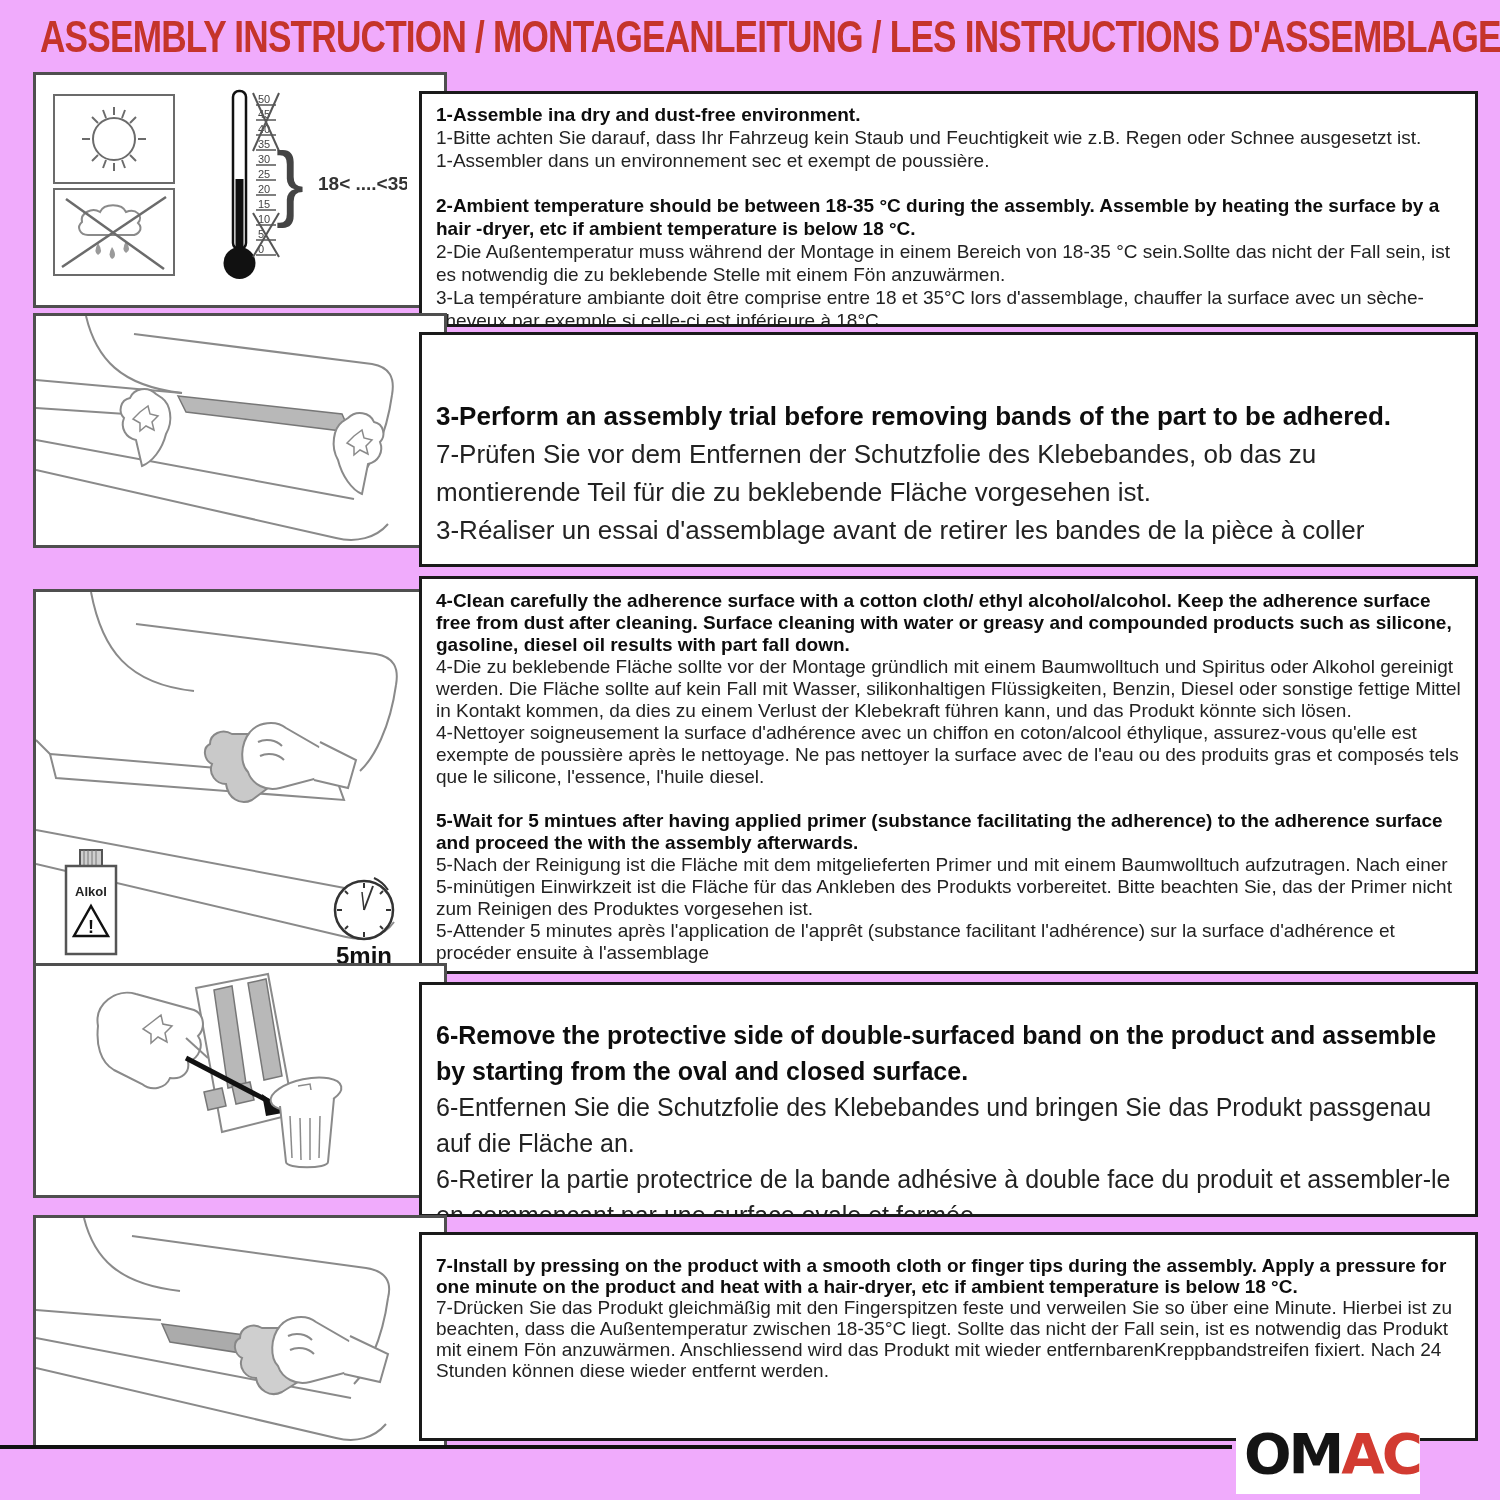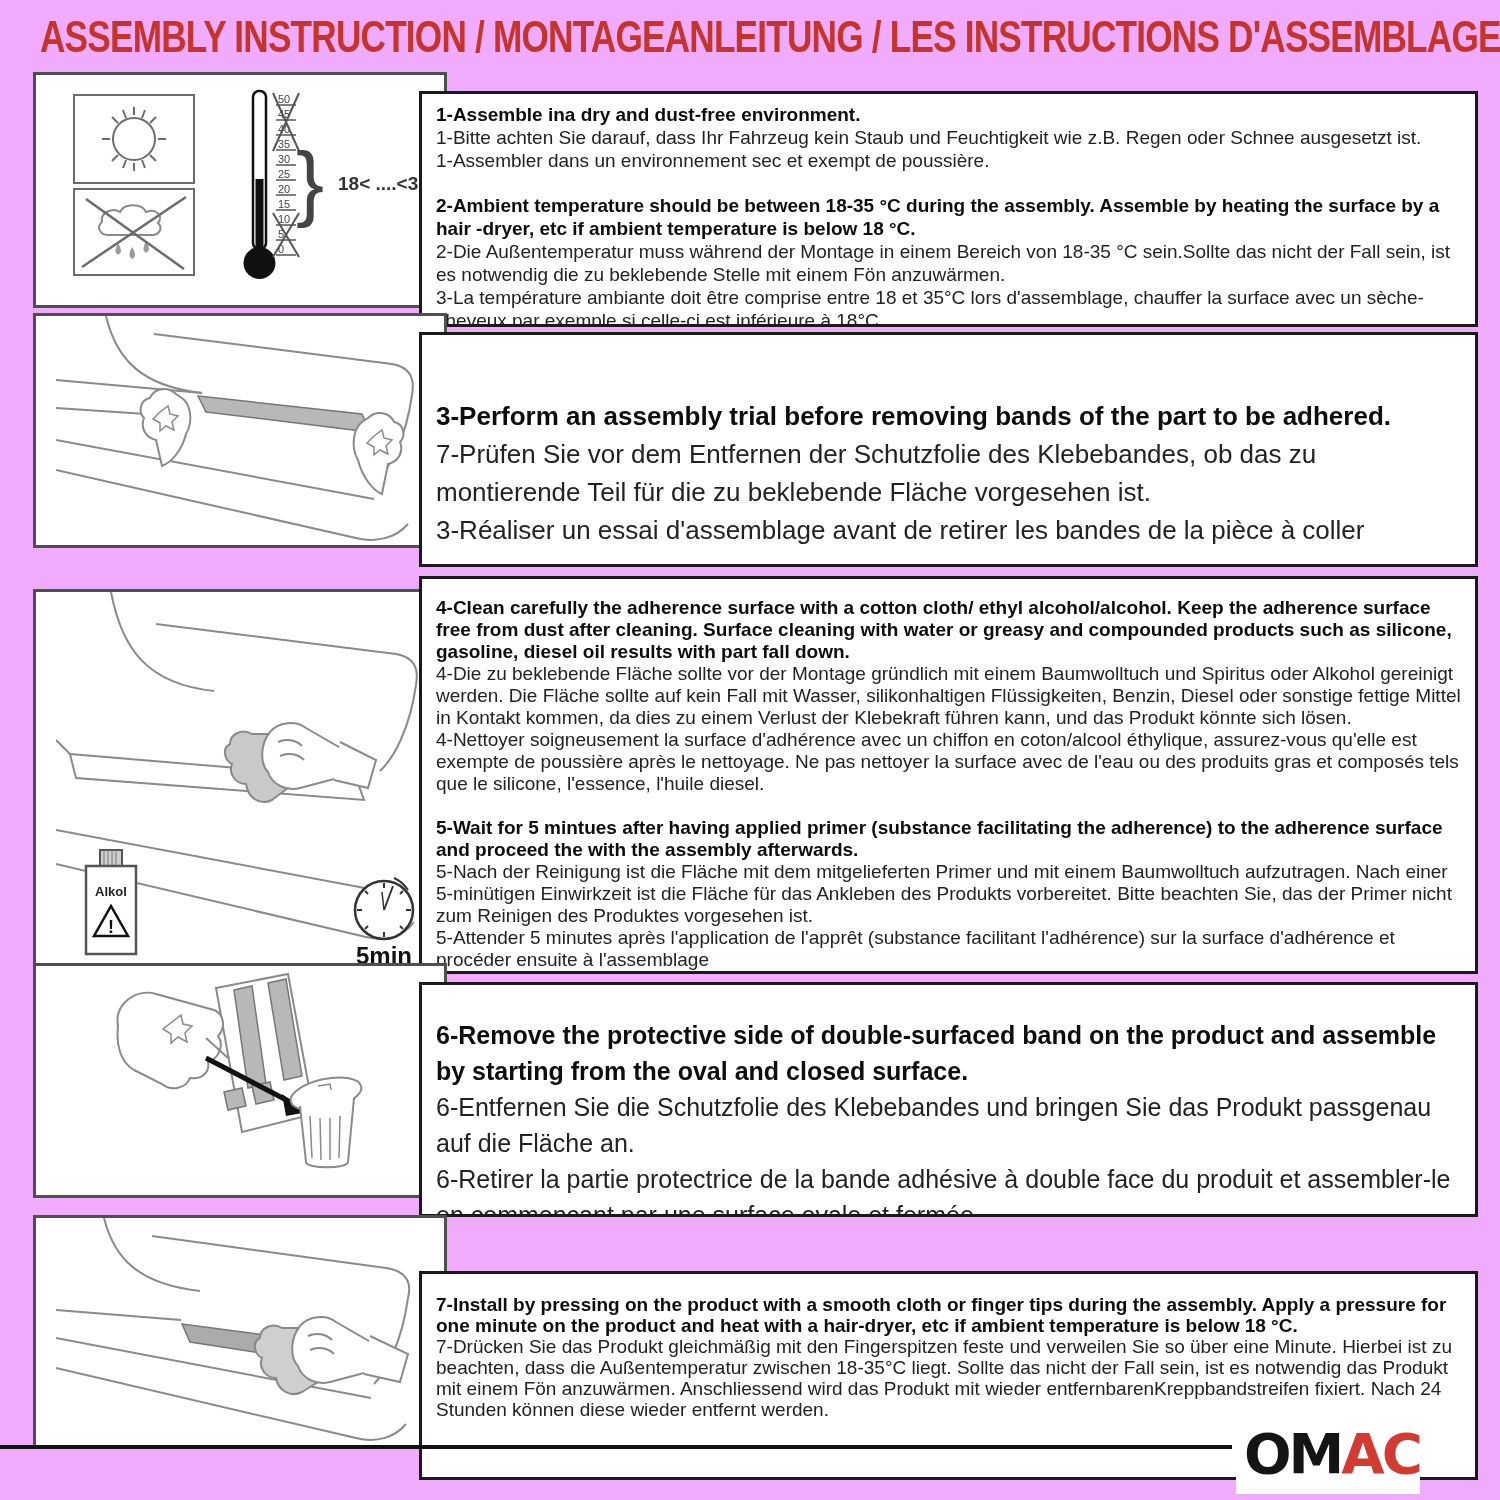--- a/index.html
+++ b/index.html
@@ -8,21 +8,21 @@
     font-family:"Liberation Sans","DejaVu Sans",sans-serif;
   }
   .title{
     position:absolute;left:40px;top:12px;margin:0;
     font-size:44px;font-weight:800;color:#c5342b;white-space:nowrap;
     letter-spacing:-1px;transform:scaleX(.80);transform-origin:0 50%;
   }
   .row{position:absolute;left:0;width:1500px;}
   .ill-box{
     position:absolute;left:33px;width:414px;box-sizing:border-box;
-    border:3px solid #4f4f4f;background:#fff;overflow:hidden;padding-left:20px;
+    border:3px solid #4f4f4f;background:#fff;overflow:hidden;
   }
   .text-box{
     position:absolute;left:419px;width:1059px;box-sizing:border-box;
     border:3px solid #1a1a1a;background:#fff;padding:0 14px;overflow:hidden;margin-top:19px;
   }
   .para{margin:0;color:#222222;}
   .para.bold{font-weight:bold;color:#0d0d0d;}
   .t-small .para{font-size:19px;line-height:23px;}
   .t-dense .para{font-size:19px;line-height:22px;}
   .t-tight .para{font-size:19px;line-height:21px;}
@@ -209,21 +209,21 @@
             <line x1="347" y1="299" x2="344" y2="302"></line>
               <line x1="312" y1="334" x2="309" y2="337"></line>
           </g>
           <line x1="328" y1="318" x2="337" y2="294" stroke="#333" stroke-width="2"></line>
           <line x1="328" y1="318" x2="326" y2="300" stroke="#333" stroke-width="1.5"></line>
           <path d="M338 286 A32 32 0 0 1 352 298" stroke="#333" stroke-width="2" fill="none"></path>
           <text x="328" y="372" font-size="24" font-weight="bold" fill="#111" text-anchor="middle">5min</text>
         </g>
       </svg>
     </div>
-    <div class="text-box t-dense" style="top:557px;height:398px;padding-top:18px;">
+    <div class="text-box t-dense" style="top:557px;height:398px;padding-top:11px;">
       <div class="text-inner">
           <p class="para bold">4-Clean carefully the adherence surface with a cotton cloth/ ethyl alcohol/alcohol. Keep the adherence surface free from dust after cleaning. Surface cleaning with water or greasy and compounded products such as silicone, gasoline, diesel oil results with part fall down.</p>
           <p class="para">4-Die zu beklebende Fläche sollte vor der Montage gründlich mit einem Baumwolltuch und Spiritus oder Alkohol gereinigt werden. Die Fläche sollte auf kein Fall mit Wasser, silikonhaltigen Flüssigkeiten, Benzin, Diesel oder sonstige fettige Mittel in Kontakt kommen, da dies zu einem Verlust der Klebekraft führen kann, und das Produkt könnte sich lösen.</p>
           <p class="para">4-Nettoyer soigneusement la surface d'adhérence avec un chiffon en coton/alcool éthylique, assurez-vous qu'elle est exempte de poussière après le nettoyage. Ne pas nettoyer la surface avec de l'eau ou des produits gras et composés tels que le silicone, l'essence, l'huile diesel.</p>
           <p class="para bold gap">5-Wait for 5 mintues after having applied primer (substance facilitating the adherence) to the adherence surface and proceed the with the assembly afterwards.</p>
           <p class="para">5-Nach der Reinigung ist die Fläche mit dem mitgelieferten Primer und mit einem Baumwolltuch aufzutragen. Nach einer 5-minütigen Einwirkzeit ist die Fläche für das Ankleben des Produkts vorbereitet. Bitte beachten Sie, das der Primer nicht zum Reinigen des Produktes vorgesehen ist.</p>
           <p class="para">5-Attender 5 minutes après l'application de l'apprêt (substance facilitant l'adhérence) sur la surface d'adhérence et procéder ensuite à l'assemblage</p>
         </div>
     </div>
   </section>
@@ -283,21 +283,21 @@
         <polygon points="126,106 216,118 224,138 134,124" fill="#ababab" stroke="#777" stroke-width="1.5"></polygon>
         <path d="M226 110 C216 104 204 110 204 120 C196 124 198 136 206 140 C202 150 210 160 220 160 C222 172 234 180 246 174 L262 164 C274 156 276 140 268 130 C270 118 260 108 250 110 Z" fill="#cfcfcf" stroke="#888" stroke-width="2"></path>
         <g stroke="#8a8a8a" stroke-width="2" fill="#ffffff">
           <path d="M244 108 C252 98 270 96 280 104 L318 126 L312 154 L274 164 C260 168 246 160 242 148 C234 140 234 120 244 108 Z"></path>
           <path d="M252 118 C260 114 270 116 276 122"></path>
           <path d="M254 132 C262 128 272 130 278 136"></path>
           <path d="M314 118 L352 136 L344 164 L308 156"></path>
         </g>
       </svg>
     </div>
-    <div class="text-box t-tight" style="top:1252px;height:209px;padding-top:20px;">
+    <div class="text-box t-tight" style="top:1213px;height:209px;padding-top:20px;">
       <div class="text-inner">
           <p class="para bold">7-Install by pressing on the product with a smooth cloth or finger tips during the assembly. Apply a pressure for one minute on the product and heat with a hair-dryer, etc if ambient temperature is below 18 °C.</p>
           <p class="para">7-Drücken Sie das Produkt gleichmäßig mit den Fingerspitzen feste und verweilen Sie so über eine Minute. Hierbei ist zu beachten, dass die Außentemperatur zwischen 18-35°C liegt. Sollte das nicht der Fall sein, ist es notwendig das Produkt mit einem Fön anzuwärmen. Anschliessend wird das Produkt mit wieder entfernbarenKreppbandstreifen fixiert. Nach 24 Stunden können diese wieder entfernt werden.</p>
         </div>
     </div>
   </section>
 
   <div class="footer-line"></div>
   <div class="logo">
     <span class="black">OM</span>

